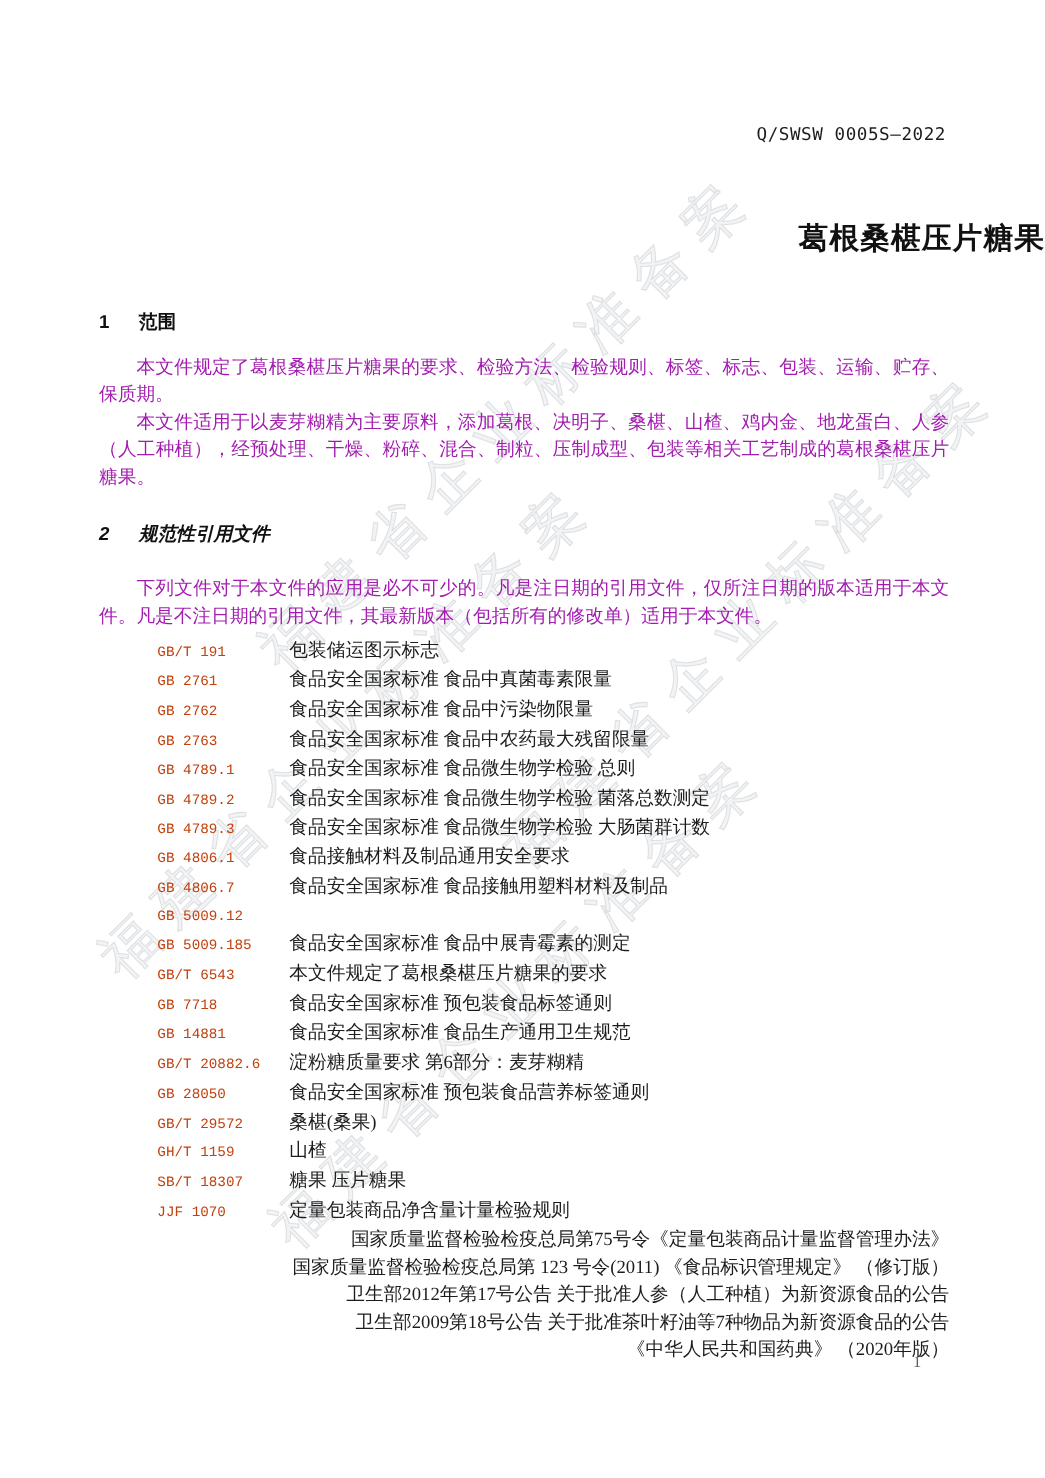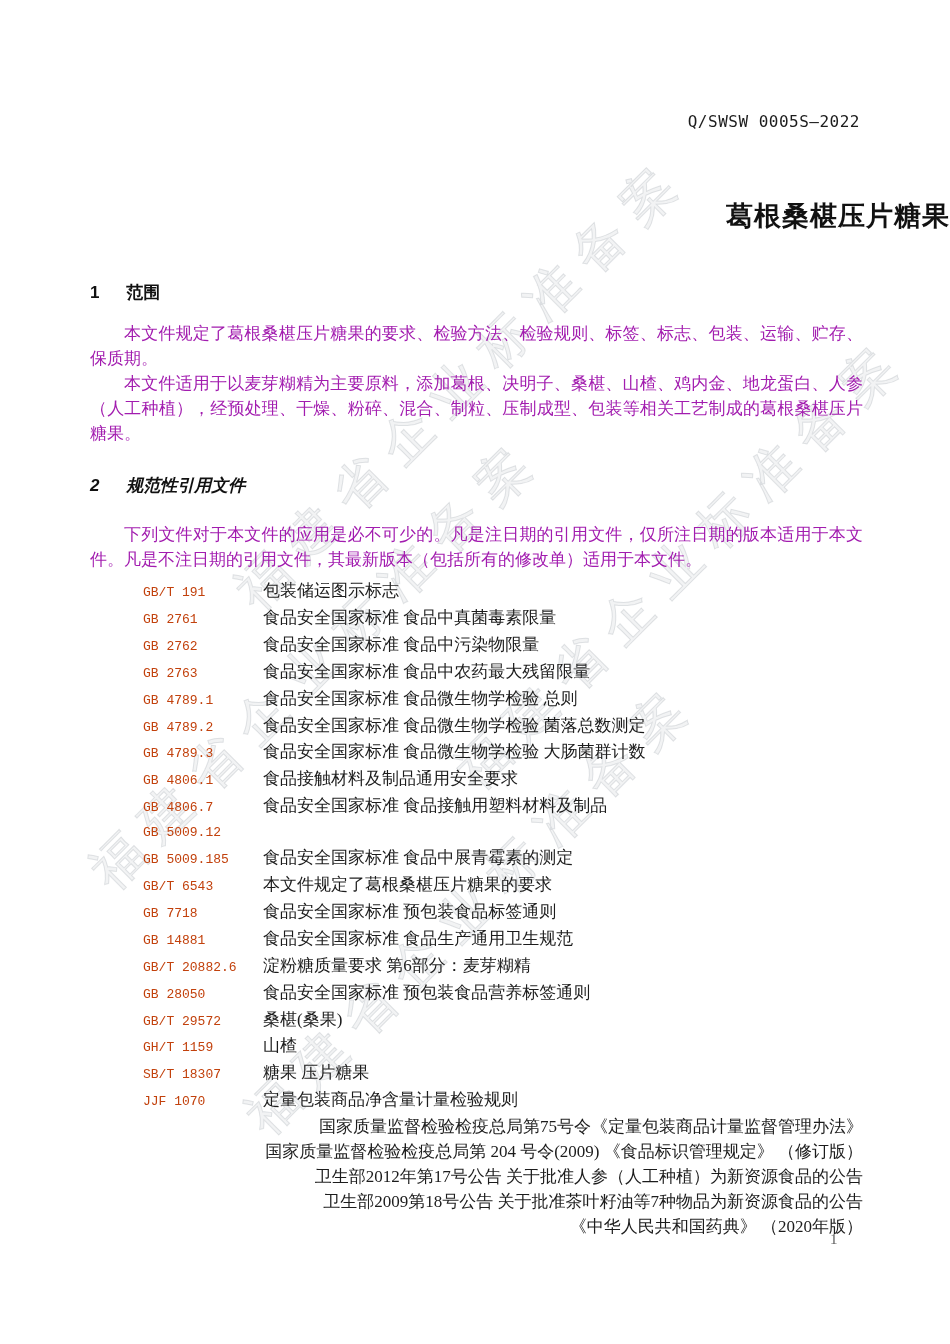--- a/index.html
+++ b/index.html
@@ -244,21 +244,21 @@
   </div>
 
   <div class="ref-row">
     <span class="ref-code">JJF 1070</span>
     <span class="ref-title">定量包装商品净含量计量检验规则</span>
   </div>
 </div>
     <div>
   <div class="other-ref">国家质量监督检验检疫总局第75号令《定量包装商品计量监督管理办法》</div>
 
-  <div class="other-ref">国家质量监督检验检疫总局第 204 号令(2009) 《食品标识管理规定》 （修订版）</div>
+  <div class="other-ref">国家质量监督检验检疫总局第 123 号令(2011) 《食品标识管理规定》 （修订版）</div>
 
   <div class="other-ref">卫生部2012年第17号公告 关于批准人参（人工种植）为新资源食品的公告</div>
 
   <div class="other-ref">卫生部2009第18号公告 关于批准茶叶籽油等7种物品为新资源食品的公告</div>
 
   <div class="other-ref">《中华人民共和国药典》 （2020年版）</div>
 </div>
   </div>
 
   <div class="page-number">1</div>

